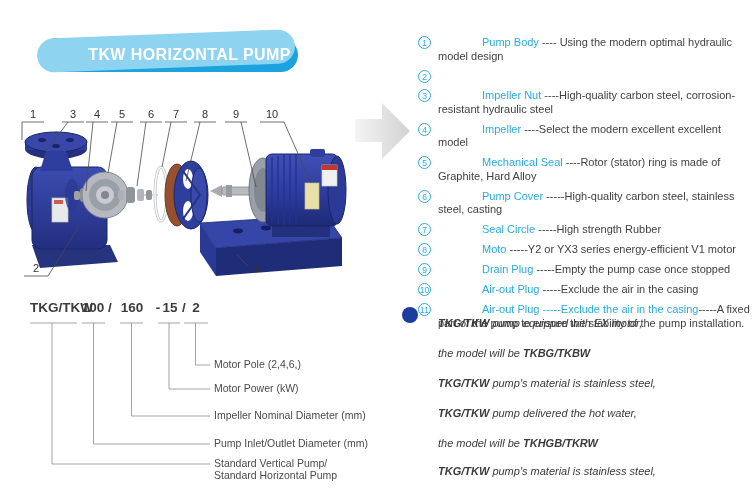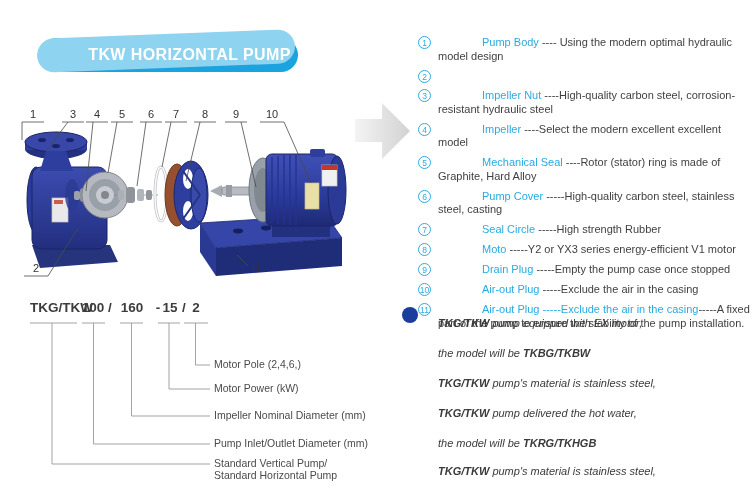--- a/index.html
+++ b/index.html
@@ -248,21 +248,21 @@
     <div class="notes-body">
       <div class="note-group">
         <p><span class="nb">TKG/TKW</span><span> pump equipped with EX motor,</span></p>
         <p><span>the model will be </span><span class="nb">TKBG/TKBW</span></p>
       </div>
       <div class="note-group">
         <p><span class="nb">TKG/TKW</span><span> pump's material is stainless steel,</span></p>
       </div>
       <div class="note-group">
         <p><span class="nb">TKG/TKW</span><span> pump delivered the hot water,</span></p>
-        <p><span>the model will be </span><span class="nb">TKRG/TKHGB</span></p>
+        <p><span>the model will be </span><span class="nb">TKHGB/TKRW</span></p>
       </div>
       <div class="note-group g4">
         <p><span class="nb">TKG/TKW</span><span> pump's material is stainless steel,</span></p>
       </div>
     </div>
   </div>
 
 </div>
 
 </body></html>

